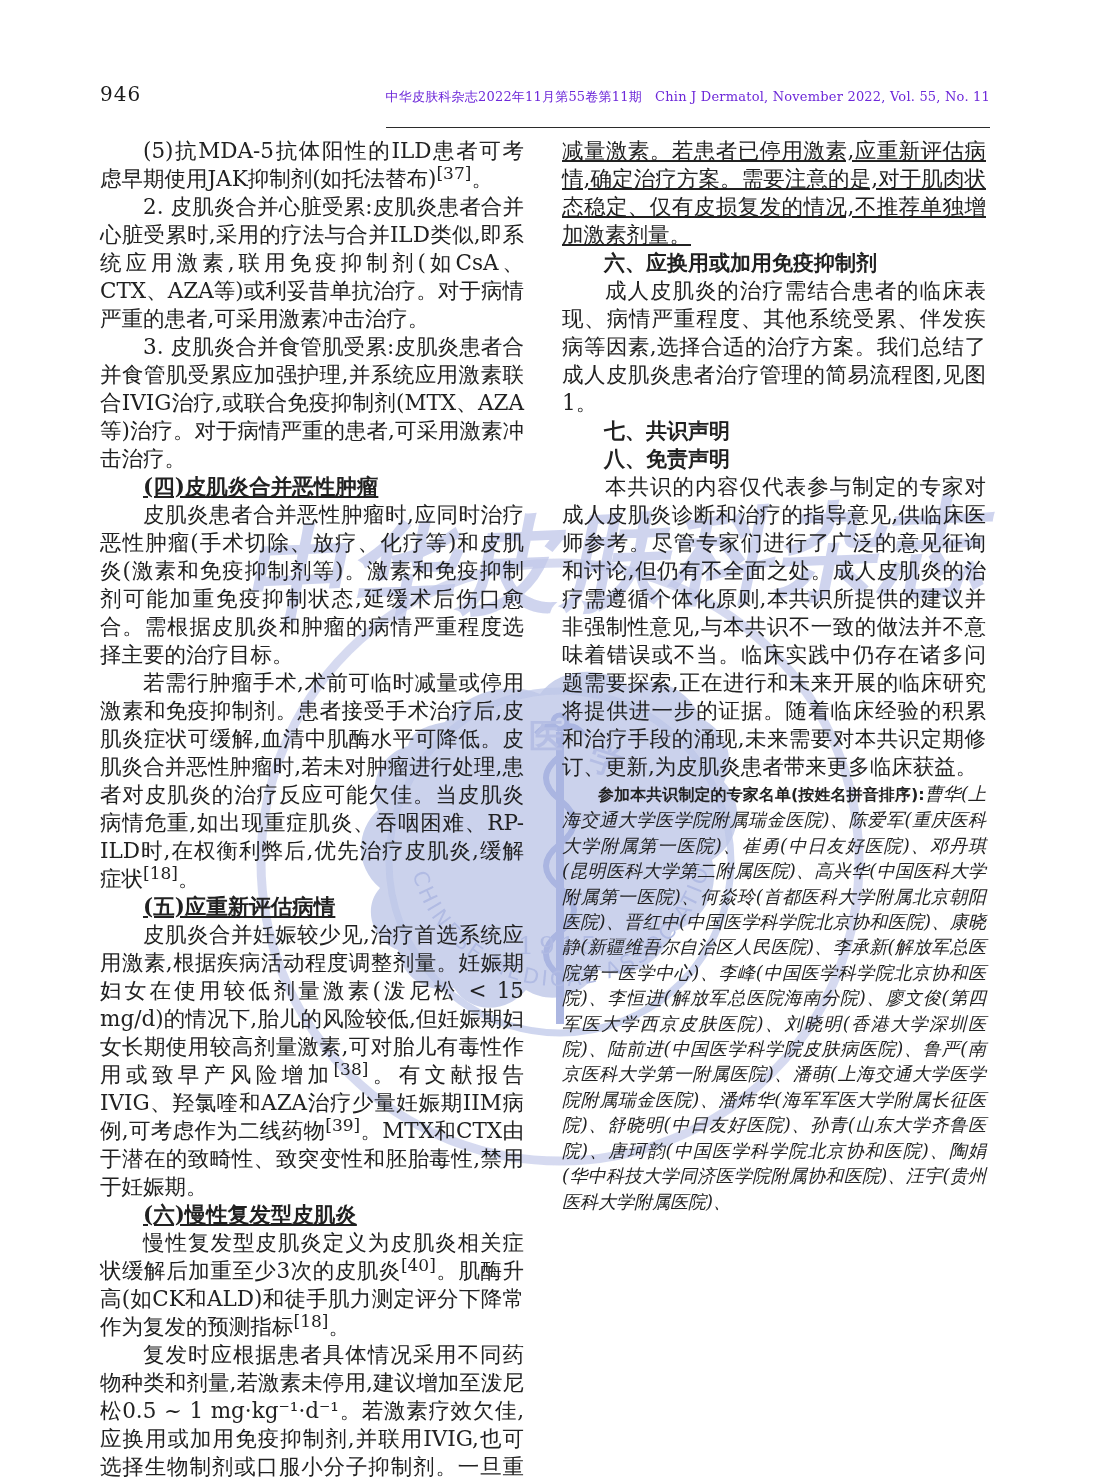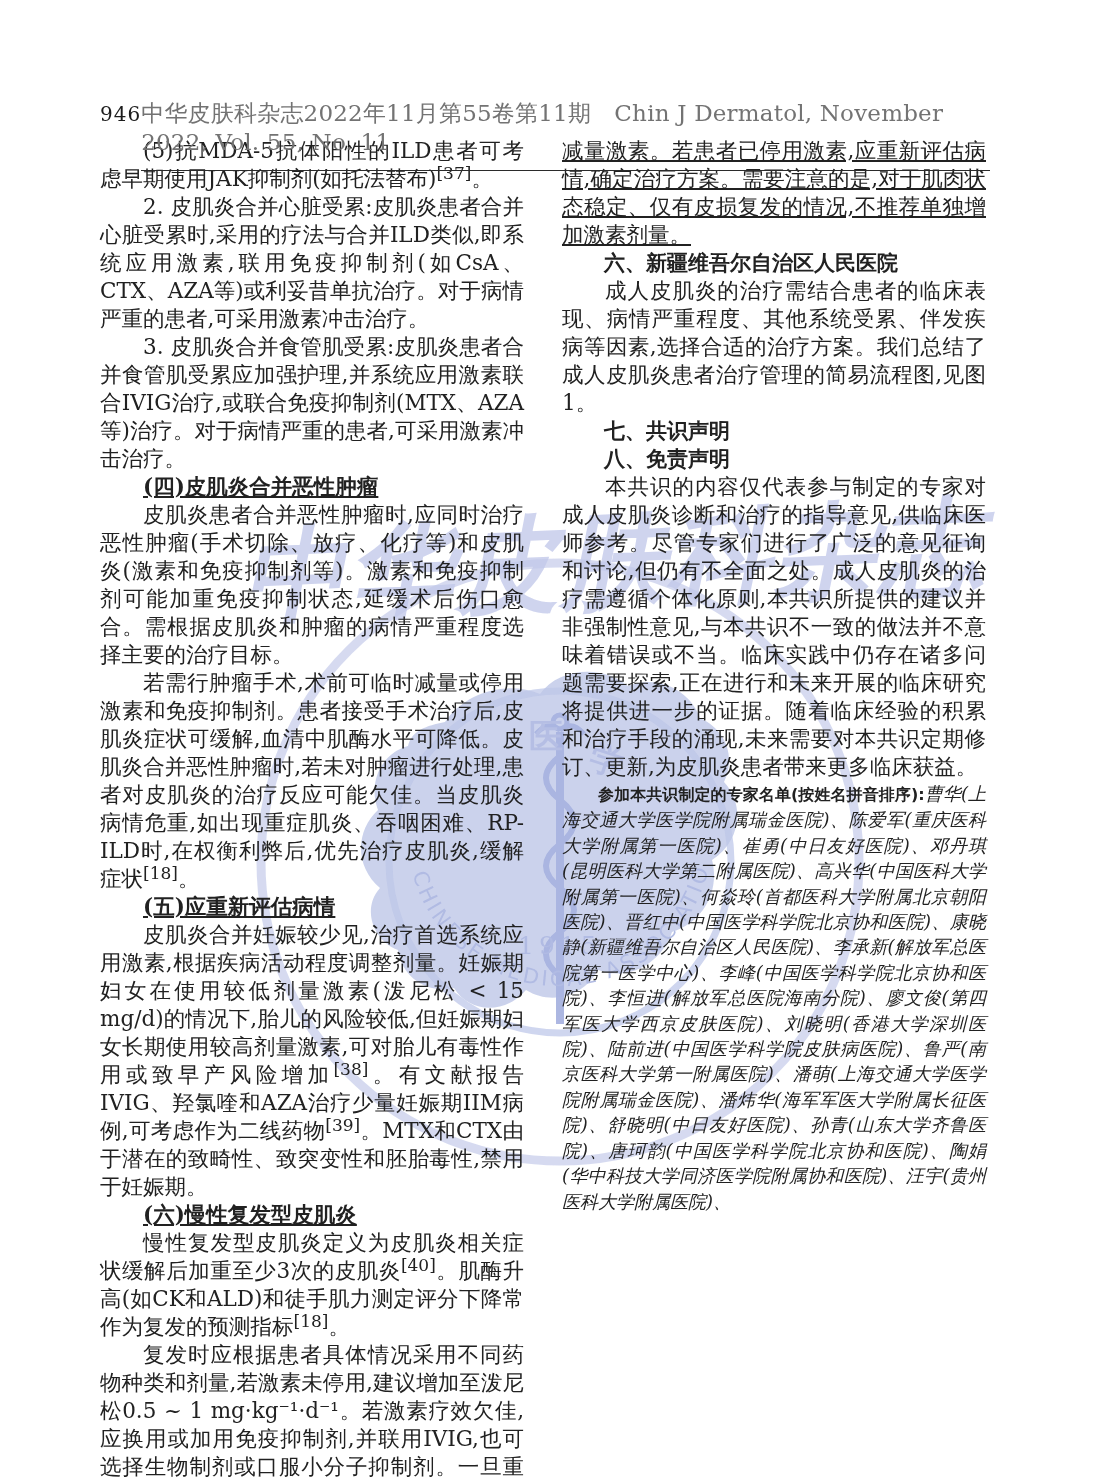--- a/index.html
+++ b/index.html
@@ -1,23 +1,23 @@
 <!DOCTYPE html>
 <html><head>
 <meta charset="utf-8">
 <style>
   html,body{margin:0;padding:0;background:#ffffff;}
   .page{position:relative;width:1100px;height:1482px;background:#ffffff;overflow:hidden;
         font-family:"DejaVu Serif",serif;color:#212121;}
 
   
-  .header{position:absolute;top:98px;left:100px;width:890px;display:flex;align-items:baseline;z-index:3;}
+  .header{position:absolute;top:82px;left:100px;width:890px;display:flex;align-items:baseline;z-index:3;}
   .pageno{font-size:20px;color:#1c1c1c;letter-spacing:1px;}
-  .journal-line{margin-left:auto;font-size:23px;color:#737373;
-                border-bottom:1.5px solid #2b2b2b;padding-bottom:15px;letter-spacing:.2px;}
+  .journal-line{margin-left:auto;font-size:13px;color:#6d28d9;
+                border-bottom:1.5px solid #2b2b2b;padding-bottom:21px;letter-spacing:.2px;}
 
   
   .wm{position:absolute;inset:0;z-index:1;pointer-events:none;}
   .wm-callig{position:absolute;left:242px;top:492px;width:780px;white-space:nowrap;
              font-family:"DejaVu Serif",serif;font-weight:bold;font-style:italic;
              font-size:104px;letter-spacing:2px;color:#c7cdec;opacity:.85;
              transform:rotate(-2.5deg);}
   .wm-seal{position:absolute;left:240px;top:542px;opacity:.9;}
 
   
@@ -91,21 +91,21 @@
         <div class="p">皮肌炎患者合并恶性肿瘤时,应同时治疗恶性肿瘤(手术切除、放疗、化疗等)和皮肌炎(激素和免疫抑制剂等)。激素和免疫抑制剂可能加重免疫抑制状态,延缓术后伤口愈合。需根据皮肌炎和肿瘤的病情严重程度选择主要的治疗目标。</div>
         <div class="p">若需行肿瘤手术,术前可临时减量或停用激素和免疫抑制剂。患者接受手术治疗后,皮肌炎症状可缓解,血清中肌酶水平可降低。皮肌炎合并恶性肿瘤时,若未对肿瘤进行处理,患者对皮肌炎的治疗反应可能欠佳。当皮肌炎病情危重,如出现重症肌炎、吞咽困难、RP-ILD时,在权衡利弊后,优先治疗皮肌炎,缓解症状<sup>[18]</sup>。</div>
         <div class="h2">(五)应重新评估病情</div>
         <div class="p">皮肌炎合并妊娠较少见,治疗首选系统应用激素,根据疾病活动程度调整剂量。妊娠期妇女在使用较低剂量激素(泼尼松 &lt; 15 mg/d)的情况下,胎儿的风险较低,但妊娠期妇女长期使用较高剂量激素,可对胎儿有毒性作用或致早产风险增加<sup>[38]</sup>。有文献报告IVIG、羟氯喹和AZA治疗少量妊娠期IIM病例,可考虑作为二线药物<sup>[39]</sup>。MTX和CTX由于潜在的致畸性、致突变性和胚胎毒性,禁用于妊娠期。</div>
         <div class="h2">(六)慢性复发型皮肌炎</div>
         <div class="p">慢性复发型皮肌炎定义为皮肌炎相关症状缓解后加重至少3次的皮肌炎<sup>[40]</sup>。肌酶升高(如CK和ALD)和徒手肌力测定评分下降常作为复发的预测指标<sup>[18]</sup>。</div>
         <div class="p">复发时应根据患者具体情况采用不同药物种类和剂量,若激素未停用,建议增加至泼尼松0.5 ~ 1 mg·kg⁻¹·d⁻¹。若激素疗效欠佳,应换用或加用免疫抑制剂,并联用IVIG,也可选择生物制剂或口服小分子抑制剂。一旦重新控制病情,建议更缓慢地</div>
       </div>
     <div class="col" id="col-right">
         <div class="p noindent">减量激素。若患者已停用激素,应重新评估病情,确定治疗方案。需要注意的是,对于肌肉状态稳定、仅有皮损复发的情况,不推荐单独增加激素剂量。</div>
-        <div class="h1">六、新疆维吾尔自治区人民医院</div>
+        <div class="h1">六、应换用或加用免疫抑制剂</div>
         <div class="p">成人皮肌炎的治疗需结合患者的临床表现、病情严重程度、其他系统受累、伴发疾病等因素,选择合适的治疗方案。我们总结了成人皮肌炎患者治疗管理的简易流程图,见图1。</div>
         <div class="h1">七、共识声明</div>
         <div class="h1">八、免责声明</div>
         <div class="p">本共识的内容仅代表参与制定的专家对成人皮肌炎诊断和治疗的指导意见,供临床医师参考。尽管专家们进行了广泛的意见征询和讨论,但仍有不全面之处。成人皮肌炎的治疗需遵循个体化原则,本共识所提供的建议并非强制性意见,与本共识不一致的做法并不意味着错误或不当。临床实践中仍存在诸多问题需要探索,正在进行和未来开展的临床研究将提供进一步的证据。随着临床经验的积累和治疗手段的涌现,未来需要对本共识定期修订、更新,为皮肌炎患者带来更多临床获益。</div>
         <div class="experts"><span class="lead">参加本共识制定的专家名单(按姓名拼音排序):</span><span class="names">曹华(上海交通大学医学院附属瑞金医院)、陈爱军(重庆医科大学附属第一医院)、崔勇(中日友好医院)、邓丹琪(昆明医科大学第二附属医院)、高兴华(中国医科大学附属第一医院)、何焱玲(首都医科大学附属北京朝阳医院)、晋红中(中国医学科学院北京协和医院)、康晓静(新疆维吾尔自治区人民医院)、李承新(解放军总医院第一医学中心)、李峰(中国医学科学院北京协和医院)、李恒进(解放军总医院海南分院)、廖文俊(第四军医大学西京皮肤医院)、刘晓明(香港大学深圳医院)、陆前进(中国医学科学院皮肤病医院)、鲁严(南京医科大学第一附属医院)、潘萌(上海交通大学医学院附属瑞金医院)、潘炜华(海军军医大学附属长征医院)、舒晓明(中日友好医院)、孙青(山东大学齐鲁医院)、唐珂韵(中国医学科学院北京协和医院)、陶娟(华中科技大学同济医学院附属协和医院)、汪宇(贵州医科大学附属医院)、</span></div>
       </div>
   </div>
 
 </div>
 

